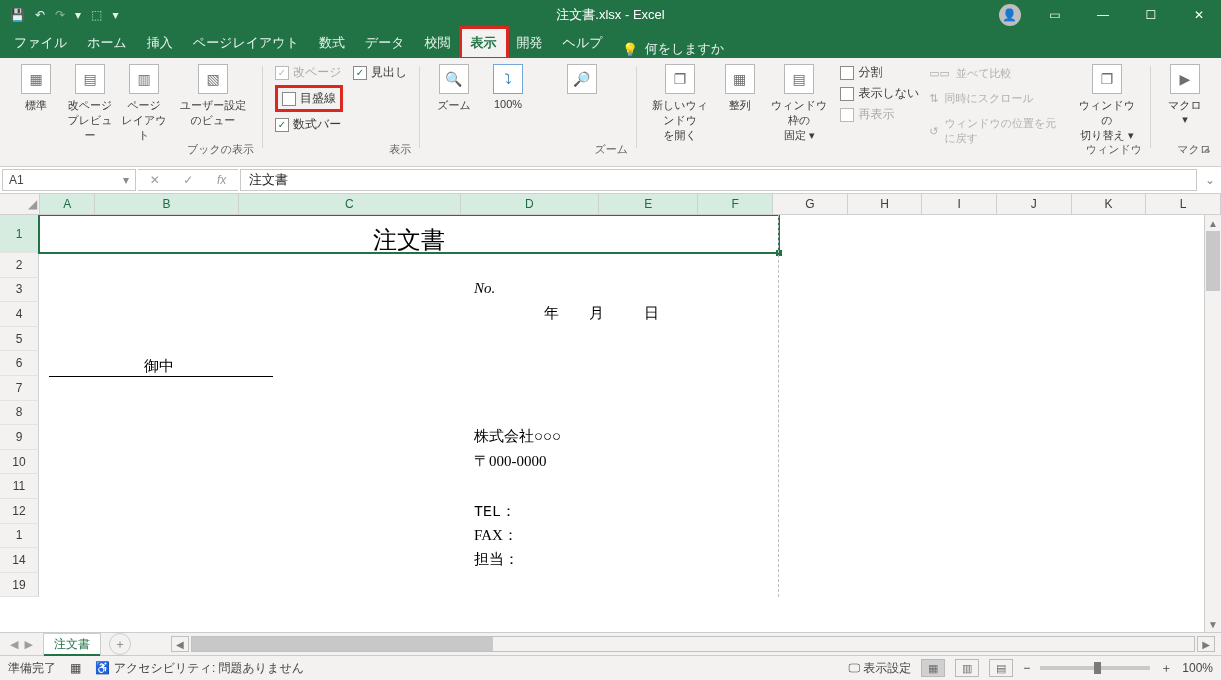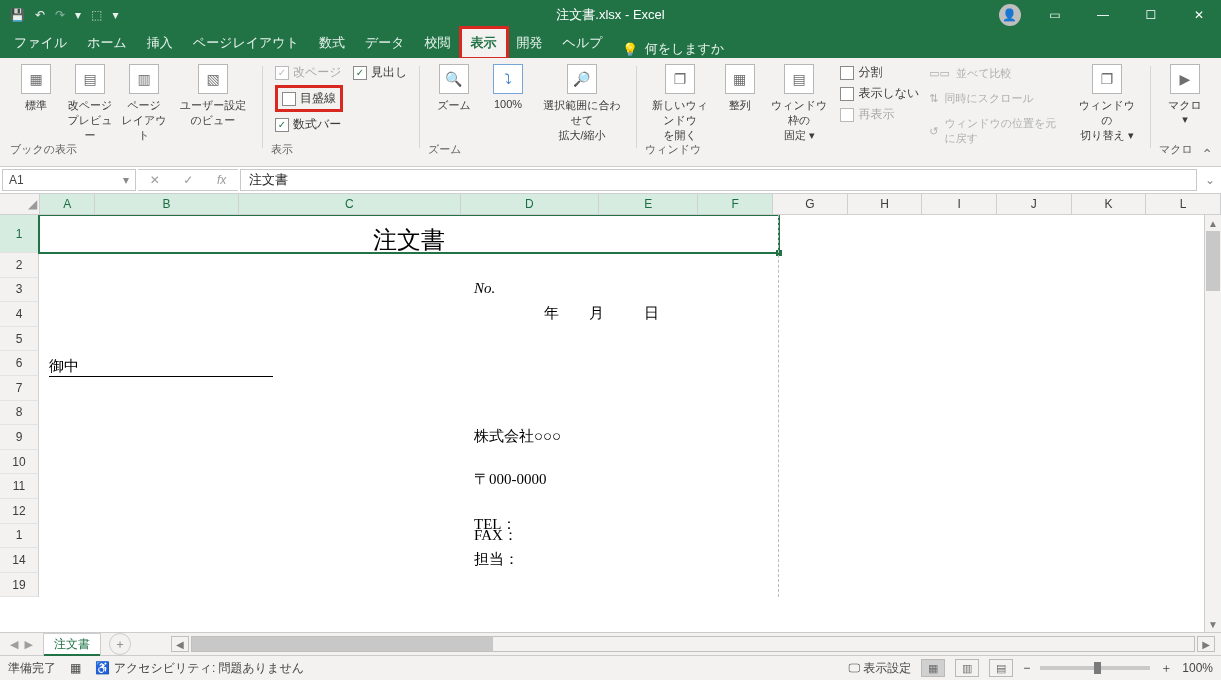--- a/index.html
+++ b/index.html
@@ -15,21 +15,21 @@
   
   .menurow { height:28px; background:#217346; display:flex; align-items:flex-end; padding-left:4px; }
   .tab { padding:6px 10px 6px; color:#e8f3ec; font-size:13px; position:relative; }
   .tab.active { background:#f3f2f1; color:#217346; font-weight:600; }
   .tab.highlight { outline:3px solid #d9281f; outline-offset:-1px; }
   .tell { display:flex; align-items:center; gap:6px; color:#e8f3ec; padding:0 10px; font-size:13px;}
   
   .ribbon { background:#f3f2f1; border-bottom:1px solid #d0cfce; display:flex; padding:4px 4px 0 4px; min-height:104px; position:relative; }
   .group { display:flex; flex-direction:column; align-items:center; padding:0 6px; }
   .group .body { display:flex; align-items:flex-start; gap:2px; height:78px;}
-  .group .label { font-size:11px; color:#5d5d5d; padding:2px 0 4px; text-align:left; width:100%; }
+  .group .label { font-size:11px; color:#5d5d5d; padding:2px 0 4px; text-align:right; width:100%; }
   .gsep { width:1px; background:#d7d6d5; margin:4px 2px 18px; }
   .bigbtn { width:48px; display:flex; flex-direction:column; align-items:center; justify-content:flex-start; gap:2px; padding:2px 2px; text-align:center; font-size:11px; color:#3b3b3b;}
   .bigbtn.wide { width:78px; }
   .bigbtn.wider { width:88px; }
   .bigbtn .ic { width:28px; height:28px; background:#fff; border:1px solid #b7b7b7; margin-bottom:2px; display:flex; align-items:center; justify-content:center; font-size:14px; color:#6e6e6e;}
   .chkcol { display:flex; flex-direction:column; gap:4px; padding:2px 4px; font-size:12px; color:#3b3b3b;}
   .chk { display:flex; align-items:center; gap:4px; white-space:nowrap;}
   .chk.disabled { color:#a9a9a9; }
   .chk .box { width:12px; height:12px; border:1px solid #8a8a8a; background:#fff; display:inline-flex; align-items:center; justify-content:center; font-size:10px; color:#217346; line-height:1;}
   .chk.disabled .box { border-color:#b9b9b9; color:#b9b9b9; }
@@ -182,22 +182,20 @@
         <div class="bigbtn">
             <div class="ic">🔍</div>
             <span>ズーム</span>
           </div>
         <div class="bigbtn">
             <div class="ic" style="color:#2a76c5;border-color:#76a6d8">⤵</div>
             <span>100%</span>
           </div>
         <div class="bigbtn wider">
             <div class="ic">🔎</div>
-            <span style="white-space:pre-line">選択範囲に合わせて
-拡大/縮小</span>
           </div>
       </div>
       <div class="label">ズーム</div>
     </div>
     <div class="gsep"></div>
 
     <div class="group">
       <div class="body">
         <div class="bigbtn wide">
             <div class="ic">❐</div>
@@ -317,51 +315,51 @@
             <div class="cell" style="left: 605px; top: 2.3px;">日</div>
           </div>
         </div>
         <div class="row">
           <div class="rh">5</div>
           <div class="cellarea"></div>
         </div>
         <div class="row">
           <div class="rh">6</div>
           <div class="cellarea">
-            <div class="cell uline" style="left: 10px; top: 6px; width: 220px; text-align: left; padding-right: 4px;">御中</div>
+            <div class="cell uline" style="left: 10px; top: 6px; width: 220px; text-align: center; padding-right: 4px;">御中</div>
           </div>
         </div>
         <div class="row">
           <div class="rh">7</div>
           <div class="cellarea"></div>
         </div>
         <div class="row">
           <div class="rh">8</div>
           <div class="cellarea"></div>
         </div>
         <div class="row">
           <div class="rh">9</div>
           <div class="cellarea">
             <div class="cell" style="left: 435px; top: 2.3px;">株式会社○○○</div>
           </div>
         </div>
         <div class="row">
           <div class="rh">10</div>
           <div class="cellarea">
-            <div class="cell" style="left: 435px; top: 2.3px; margin-top: 18px;">〒000-0000</div>
+            <div class="cell" style="left: 435px; top: 2.3px;">〒000-0000</div>
           </div>
         </div>
         <div class="row">
           <div class="rh">11</div>
           <div class="cellarea"></div>
         </div>
         <div class="row">
           <div class="rh">12</div>
           <div class="cellarea">
-            <div class="cell" style="left: 435px; top: 16px;">TEL：</div>
+            <div class="cell" style="left: 435px; top: 3px; font-family: Liberation Mono, monospace;">TEL：</div>
           </div>
         </div>
         <div class="row">
           <div class="rh">1</div>
           <div class="cellarea">
             <div class="cell" style="left: 435px; top: 2.3px;">FAX：</div>
           </div>
         </div>
         <div class="row">
           <div class="rh">14</div>

